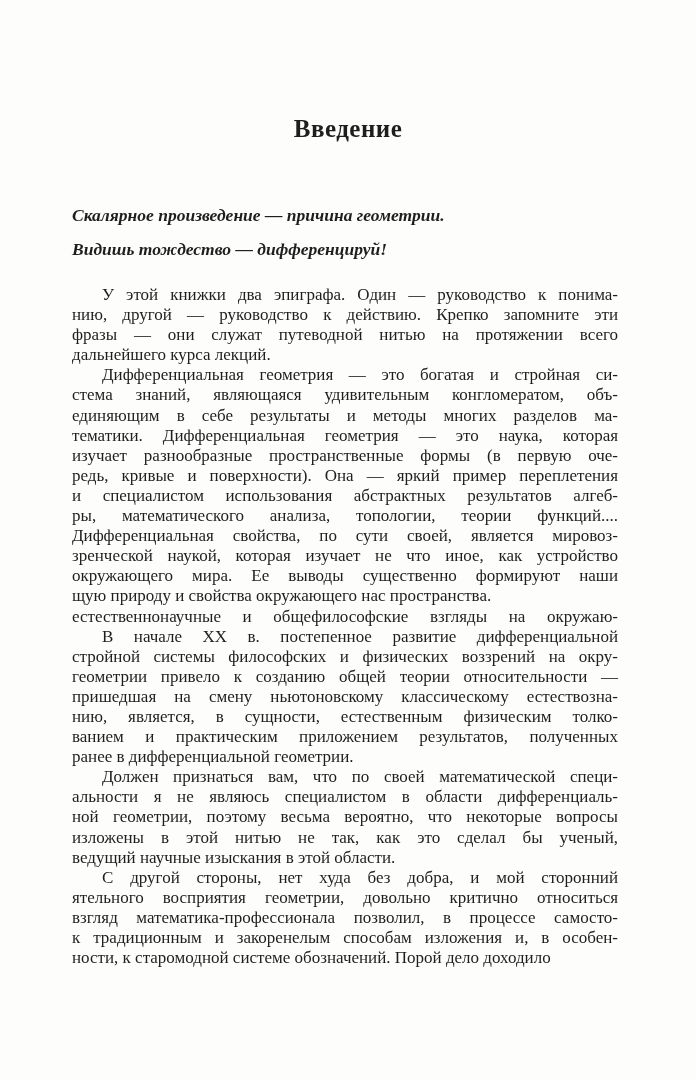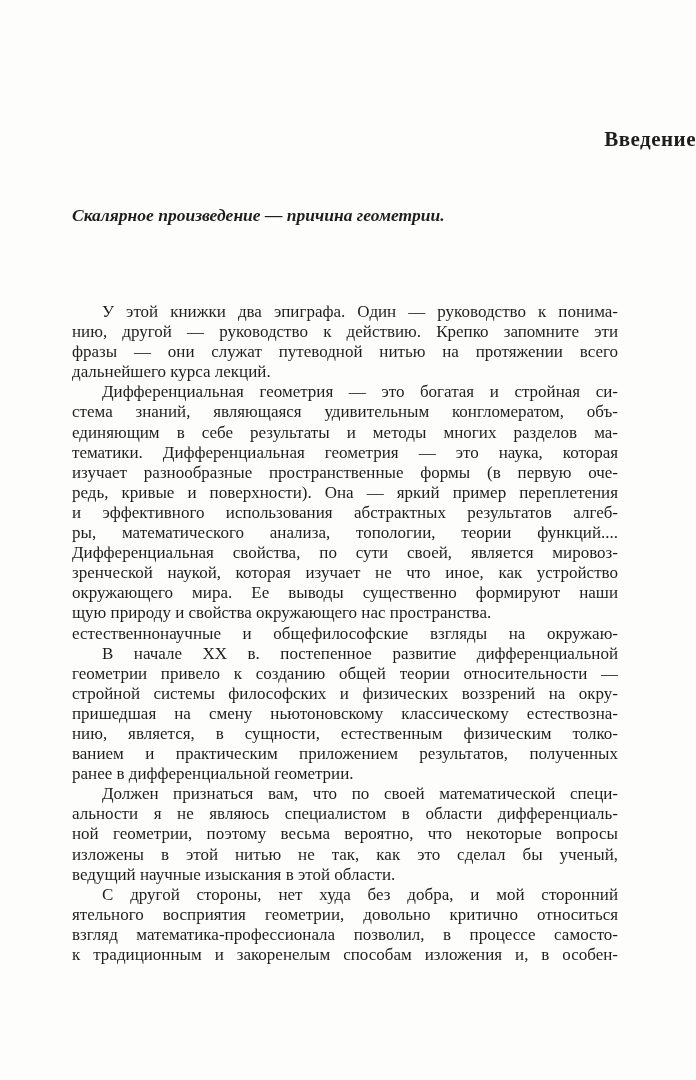--- a/index.html
+++ b/index.html
@@ -12,25 +12,25 @@
     width: 696px;
     height: 1080px;
     margin: 0 auto;
     background: #fdfdfc;
     color: #1e1e1e;
     font-family: "Liberation Serif", "DejaVu Serif", serif;
     overflow: hidden;
   }
   .page-title {
     position: absolute;
-    top: 128px;
+    top: 118px;
     left: 0;
     width: 100%;
-    text-align: right;
-    font-size: 21px;
+    text-align: center;
+    font-size: 25px;
     font-weight: bold;
     letter-spacing: 0.5px;
     line-height: 22px;
   }
   .epigraphs {
     position: absolute;
     top: 205px;
     left: 72px;
     width: 546px;
     text-align: left;
@@ -41,21 +41,21 @@
     font-style: italic;
     font-weight: bold;
     font-size: 17.5px;
     line-height: 20px;
     padding-right: 20px;
     margin-bottom: 14px;
     white-space: nowrap;
   }
   .body-text {
     position: absolute;
-    top: 302px;
+    top: 285px;
     left: 72px;
     width: 546px;
     font-size: 17px;
   }
   .line {
     height: 20.1px;
     line-height: 20.1px;
     text-align: justify;
     text-align-last: justify;
     white-space: nowrap;
@@ -68,50 +68,52 @@
   }
 </style>
 </head>
 <body>
 
 <div class="page">
   <div class="page-title">Введение</div>
 
   <div class="epigraphs">
     <div class="epigraph">Скалярное произведение — причина геометрии.</div>
+    <div class="epigraph">Видишь тождество — дифференцируй!</div>
   </div>
 
   <div class="body-text">
       <div class="line first">У этой книжки два эпиграфа. Один — руководство к понима-</div>
       <div class="line">нию, другой — руководство к действию. Крепко запомните эти</div>
       <div class="line">фразы — они служат путеводной нитью на протяжении всего</div>
       <div class="line last">дальнейшего курса лекций.</div>
       <div class="line first">Дифференциальная геометрия — это богатая и стройная си-</div>
       <div class="line">стема знаний, являющаяся удивительным конгломератом, объ-</div>
       <div class="line">единяющим в себе результаты и методы многих разделов ма-</div>
       <div class="line">тематики. Дифференциальная геометрия — это наука, которая</div>
       <div class="line">изучает разнообразные пространственные формы (в первую оче-</div>
       <div class="line">редь, кривые и поверхности). Она — яркий пример переплетения</div>
-      <div class="line">и эффективного использования абстрактных результатов алгеб-</div>
+      <div class="line">и специалистом использования абстрактных результатов алгеб-</div>
       <div class="line">ры, математического анализа, топологии, теории функций....</div>
       <div class="line">Дифференциальная свойства, по сути своей, является мировоз-</div>
       <div class="line">зренческой наукой, которая изучает не что иное, как устройство</div>
       <div class="line">окружающего мира. Ее выводы существенно формируют наши</div>
       <div class="line last">щую природу и свойства окружающего нас пространства.</div>
       <div class="line">естественнонаучные и общефилософские взгляды на окружаю-</div>
       <div class="line first">В начале XX в. постепенное развитие дифференциальной</div>
+      <div class="line">стройной системы философских и физических воззрений на окру-</div>
       <div class="line">геометрии привело к созданию общей теории относительности —</div>
-      <div class="line">стройной системы философских и физических воззрений на окру-</div>
       <div class="line">пришедшая на смену ньютоновскому классическому естествозна-</div>
       <div class="line">нию, является, в сущности, естественным физическим толко-</div>
       <div class="line">ванием и практическим приложением результатов, полученных</div>
       <div class="line last">ранее в дифференциальной геометрии.</div>
       <div class="line first">Должен признаться вам, что по своей математической специ-</div>
       <div class="line">альности я не являюсь специалистом в области дифференциаль-</div>
       <div class="line">ной геометрии, поэтому весьма вероятно, что некоторые вопросы</div>
       <div class="line">изложены в этой нитью не так, как это сделал бы ученый,</div>
       <div class="line last">ведущий научные изыскания в этой области.</div>
       <div class="line first">С другой стороны, нет худа без добра, и мой сторонний</div>
       <div class="line">ятельного восприятия геометрии, довольно критично относиться</div>
       <div class="line">взгляд математика-профессионала позволил, в процессе самосто-</div>
       <div class="line">к традиционным и закоренелым способам изложения и, в особен-</div>
+      <div class="line last">ности, к старомодной системе обозначений. Порой дело доходило</div>
     </div>
 </div>
 
 </body></html>

